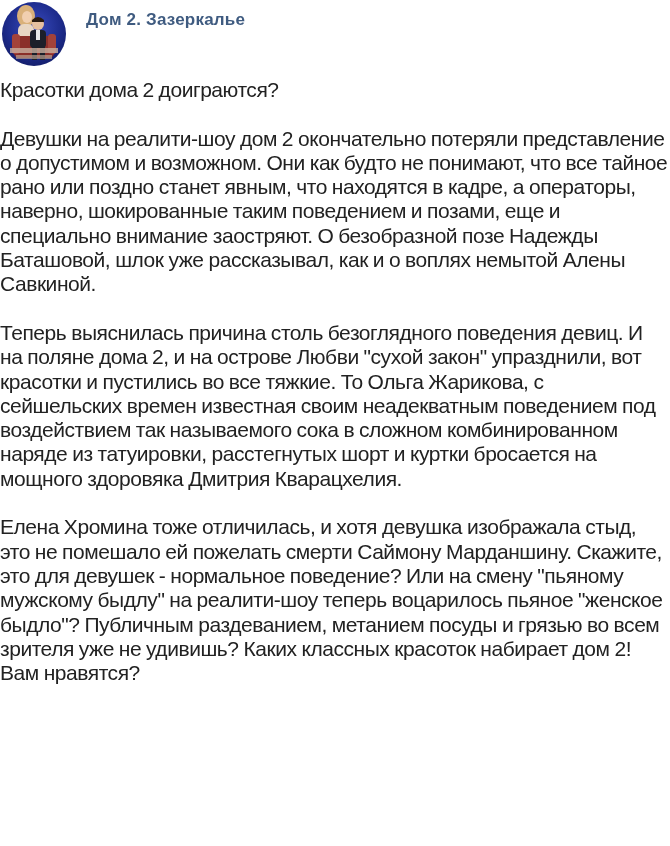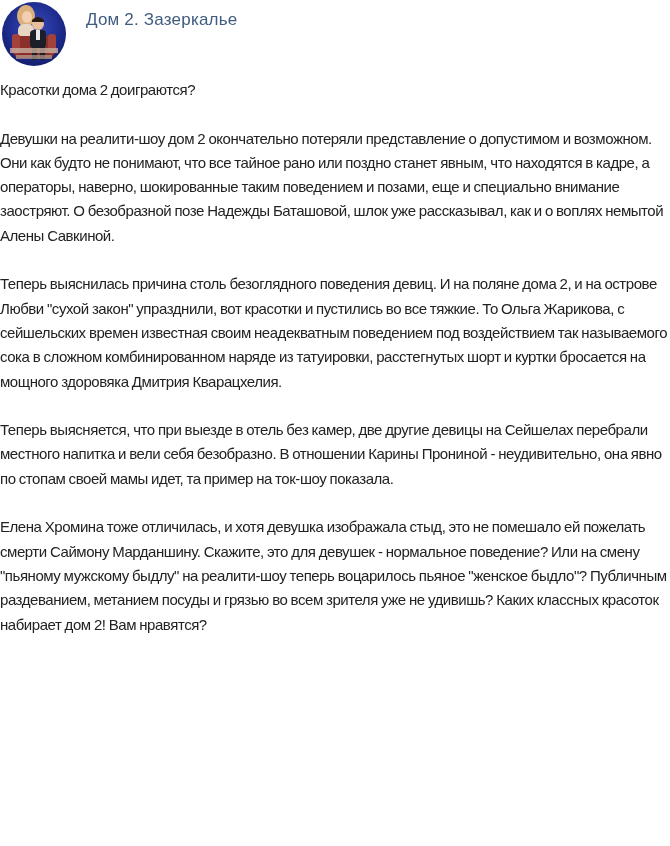--- a/index.html
+++ b/index.html
@@ -22,30 +22,30 @@
     width: 64px; height: 64px;
     border-radius: 50%;
     overflow: hidden;
     background: radial-gradient(circle at 50% 40%, #3a4cc0 0%, #1c2a8a 55%, #0d1450 100%);
   }
   .avatar svg { display: block; }
   .group-title {
     position: absolute;
     left: 86px; top: 10px;
     font-size: 17px;
-    font-weight: normal;
+    font-weight: bold;
     color: #3f5b80;
     letter-spacing: 0.2px;
     cursor: pointer;
   }
   .content {
     position: absolute;
     left: 0; top: 78px;
     width: 668px;
-    font-size: 15px;
+    font-size: 21px;
     line-height: 24.3px;
     letter-spacing: -0.45px;
     word-spacing: -0.5px;
     color: #222222;
   }
   .content p {
     margin: 0 0 24.3px 0;
     transform-origin: left top;
   }
   .content p.lead { margin-bottom: 24.3px; }
@@ -76,15 +76,14 @@
       <rect x="14" y="53" width="36" height="4" fill="#b8a090" opacity="0.7"></rect>
     </svg>
   </div>
   <div class="group-title">Дом 2. Зазеркалье</div>
 </div>
 
 <div class="content">
   <p class="lead">Красотки дома 2 доиграются?</p>
   <p>Девушки на реалити-шоу дом 2 окончательно потеряли представление о допустимом и возможном. Они как будто не понимают, что все тайное рано или поздно станет явным, что находятся в кадре, а операторы, наверно, шокированные таким поведением и позами, еще и специально внимание заостряют. О безобразной позе Надежды Баташовой, шлок уже рассказывал, как и о воплях немытой Алены Савкиной.</p>
   <p>Теперь выяснилась причина столь безоглядного поведения девиц. И на поляне дома 2, и на острове Любви "сухой закон" упразднили, вот красотки и пустились во все тяжкие. То Ольга Жарикова, с сейшельских времен известная своим неадекватным поведением под воздействием так называемого сока в сложном комбинированном наряде из татуировки, расстегнутых шорт и куртки бросается на мощного здоровяка Дмитрия Кварацхелия.</p>
-  <p>Теперь выясняется, что при выезде в отель без камер, две другие девицы на Сейшелах перебрали местного напитка и вели себя безобразно. В отношении Карины Прониной - неудивительно, она явно по стопам своей мамы идет, та пример на ток-шоу показала.</p>
   <p>Елена Хромина тоже отличилась, и хотя девушка изображала стыд, это не помешало ей пожелать смерти Саймону Марданшину. Скажите, это для девушек - нормальное поведение? Или на смену "пьяному мужскому  быдлу" на реалити-шоу теперь воцарилось пьяное "женское  быдло"? Публичным раздеванием, метанием посуды и грязью во всем зрителя уже не удивишь? Каких классных красоток набирает дом 2! Вам нравятся?</p>
 </div>
 
 </body></html>

